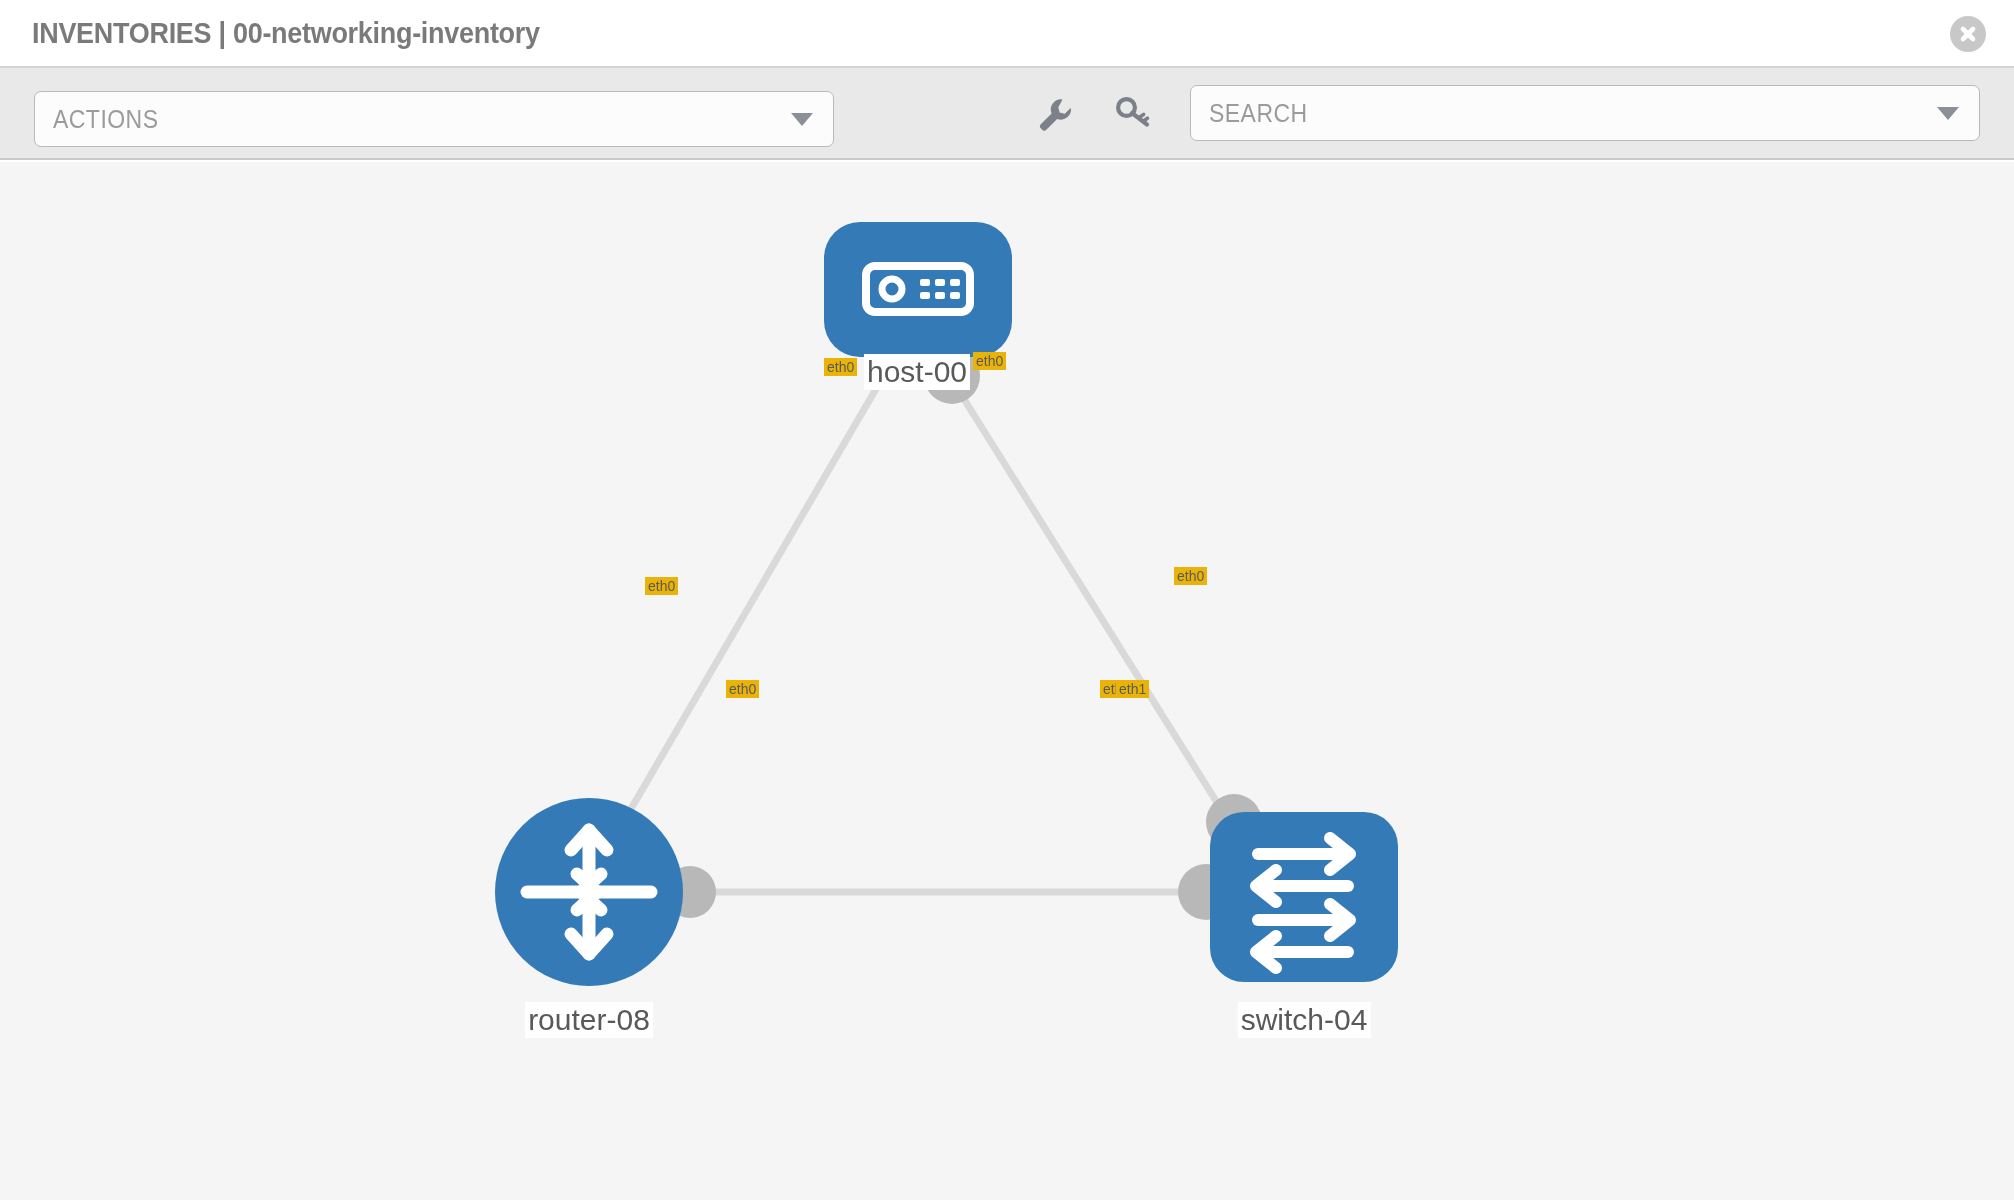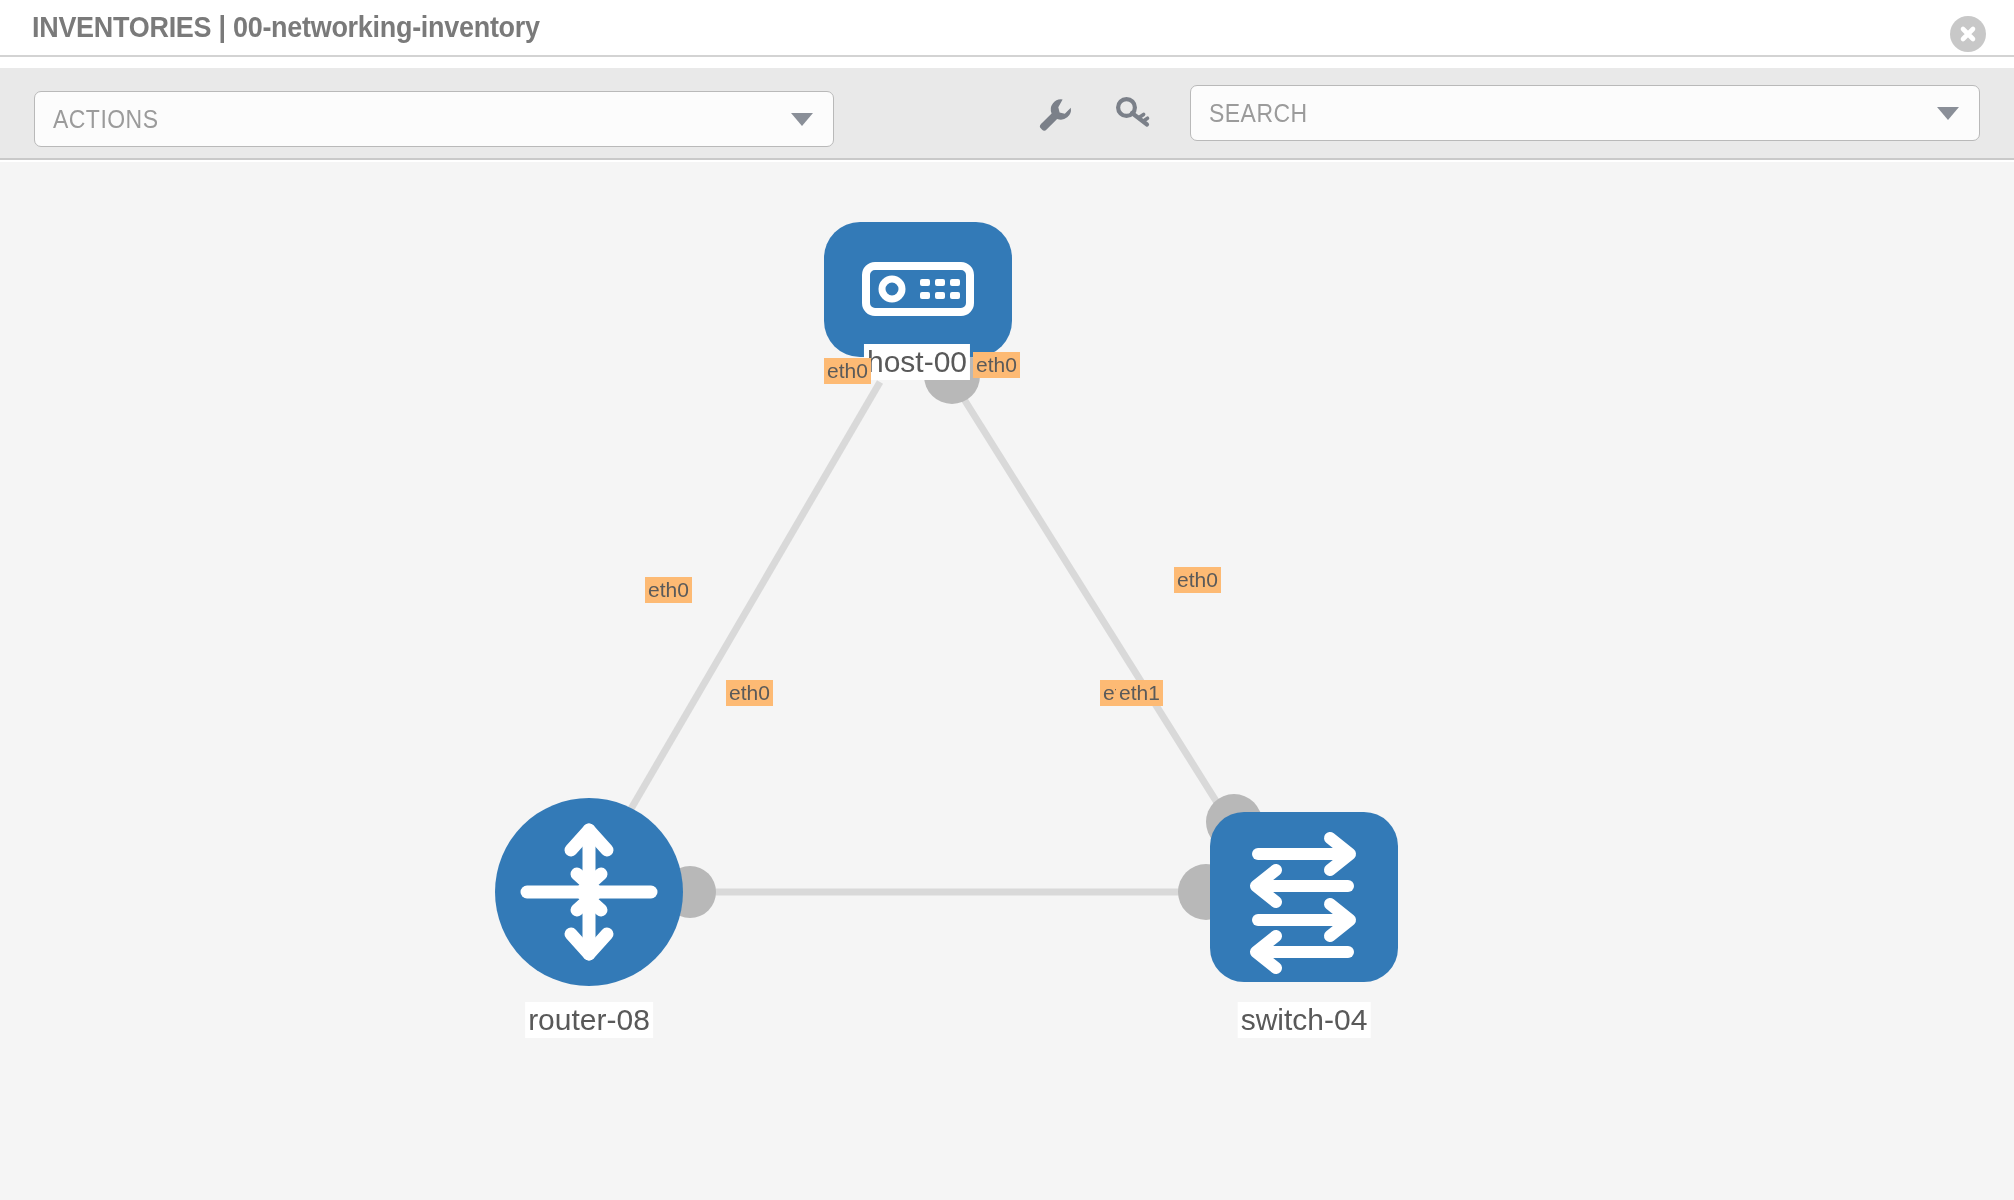--- a/index.html
+++ b/index.html
@@ -16,21 +16,21 @@
     width: 2014px;
     height: 1200px;
     background: #ffffff;
   }
 
   
   .header {
     position: absolute;
     top: 0; left: 0;
     width: 2014px;
-    height: 57px;
+    height: 68px;
     background: #ffffff;
     border-bottom: 2px solid #d3d3d3;
     display: flex;
     align-items: center;
   }
   .page-title {
     margin-left: 32px;
     font-size: 29px;
     font-weight: bold;
     color: #7a7a7a;
@@ -153,23 +153,23 @@
     position: absolute;
     font-size: 30px;
     color: #595959;
     background: #ffffff;
     white-space: nowrap;
     padding: 1px 3px;
     transform: translateX(-50%);
   }
   .link-label {
     position: absolute;
-    font-size: 21px;
+    font-size: 14px;
     color: #5a5a5a;
-    background: #fdba74;
+    background: #eab308;
     white-space: nowrap;
     padding: 1px 3px;
   }
 </style>
 </head>
 <body>
 
 <div id="app">
 
   <div class="header">
@@ -269,21 +269,21 @@
           <path d="M1348 724 L1258 724"></path>
           <path d="M1276 708 L1256 724 L1276 740"></path>
           <path d="M1258 758 L1348 758"></path>
           <path d="M1330 742 L1350 758 L1330 774"></path>
           <path d="M1348 790 L1258 790"></path>
           <path d="M1276 774 L1256 790 L1276 806"></path>
         </g>
       </g>
     </svg>
 
-    <div class="node-label" style="left:917px; top:182px;">host-00</div>
+    <div class="node-label" style="left:917px; top:192px;">host-00</div>
     <div class="node-label" style="left:589px; top:840px;">router-08</div>
     <div class="node-label" style="left:1304px; top:840px;">switch-04</div>
 
     <div class="link-label" style="left:824px;  top:196px;">eth0</div>
     <div class="link-label" style="left:973px;  top:190px;">eth0</div>
     <div class="link-label" style="left:645px;  top:415px;">eth0</div>
     <div class="link-label" style="left:1174px; top:405px;">eth0</div>
     <div class="link-label" style="left:726px;  top:518px;">eth0</div>
     <div class="link-label" style="left:1100px; top:518px;">eth</div>
     <div class="link-label" style="left:1116px; top:518px;text-align:right;">eth1</div>

